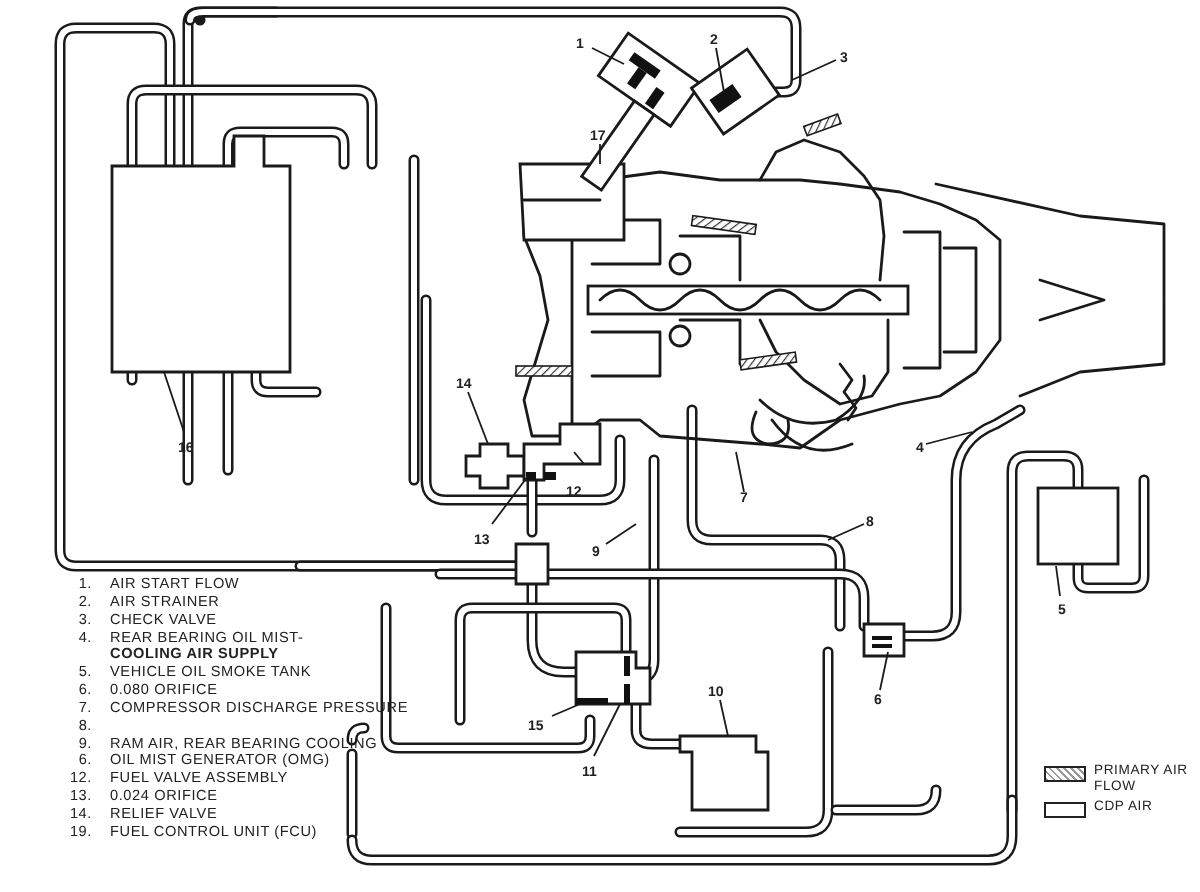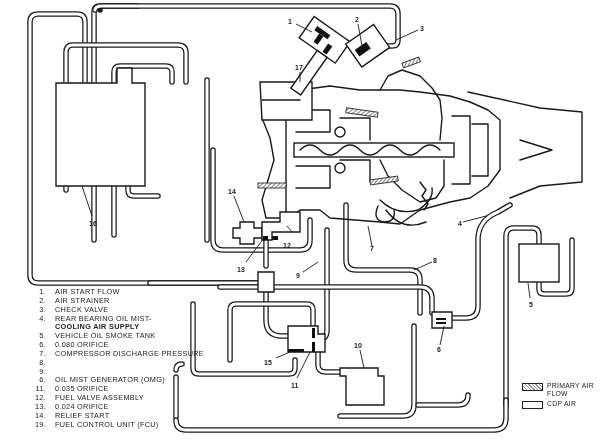--- a/index.html
+++ b/index.html
@@ -247,40 +247,37 @@
     </div>
   <div class="row">
       <span class="n">7.</span>
       <span>COMPRESSOR DISCHARGE PRESSURE</span>
     </div>
   <div class="row">
       <span class="n">8.</span>
     </div>
   <div class="row">
       <span class="n">9.</span>
+      <span>RAM AIR, REAR BEARING COOLING</span>
     </div>
   <div class="row">
       <span class="n">6.</span>
       <span>OIL MIST GENERATOR (OMG)</span>
     </div>
   <div class="row">
-      <span class="n">11.</span>
-      <span>0.035 ORIFICE</span>
-    </div>
-  <div class="row">
       <span class="n">12.</span>
       <span>FUEL VALVE ASSEMBLY</span>
     </div>
   <div class="row">
       <span class="n">13.</span>
       <span>0.024 ORIFICE</span>
     </div>
   <div class="row">
       <span class="n">14.</span>
-      <span>RELIEF START</span>
+      <span>RELIEF VALVE</span>
     </div>
   <div class="row">
       <span class="n">19.</span>
       <span>FUEL CONTROL UNIT (FCU)</span>
     </div>
 </div>
 
 <div id="key">
   <div class="krow">
     <span class="sw hatched"></span>

